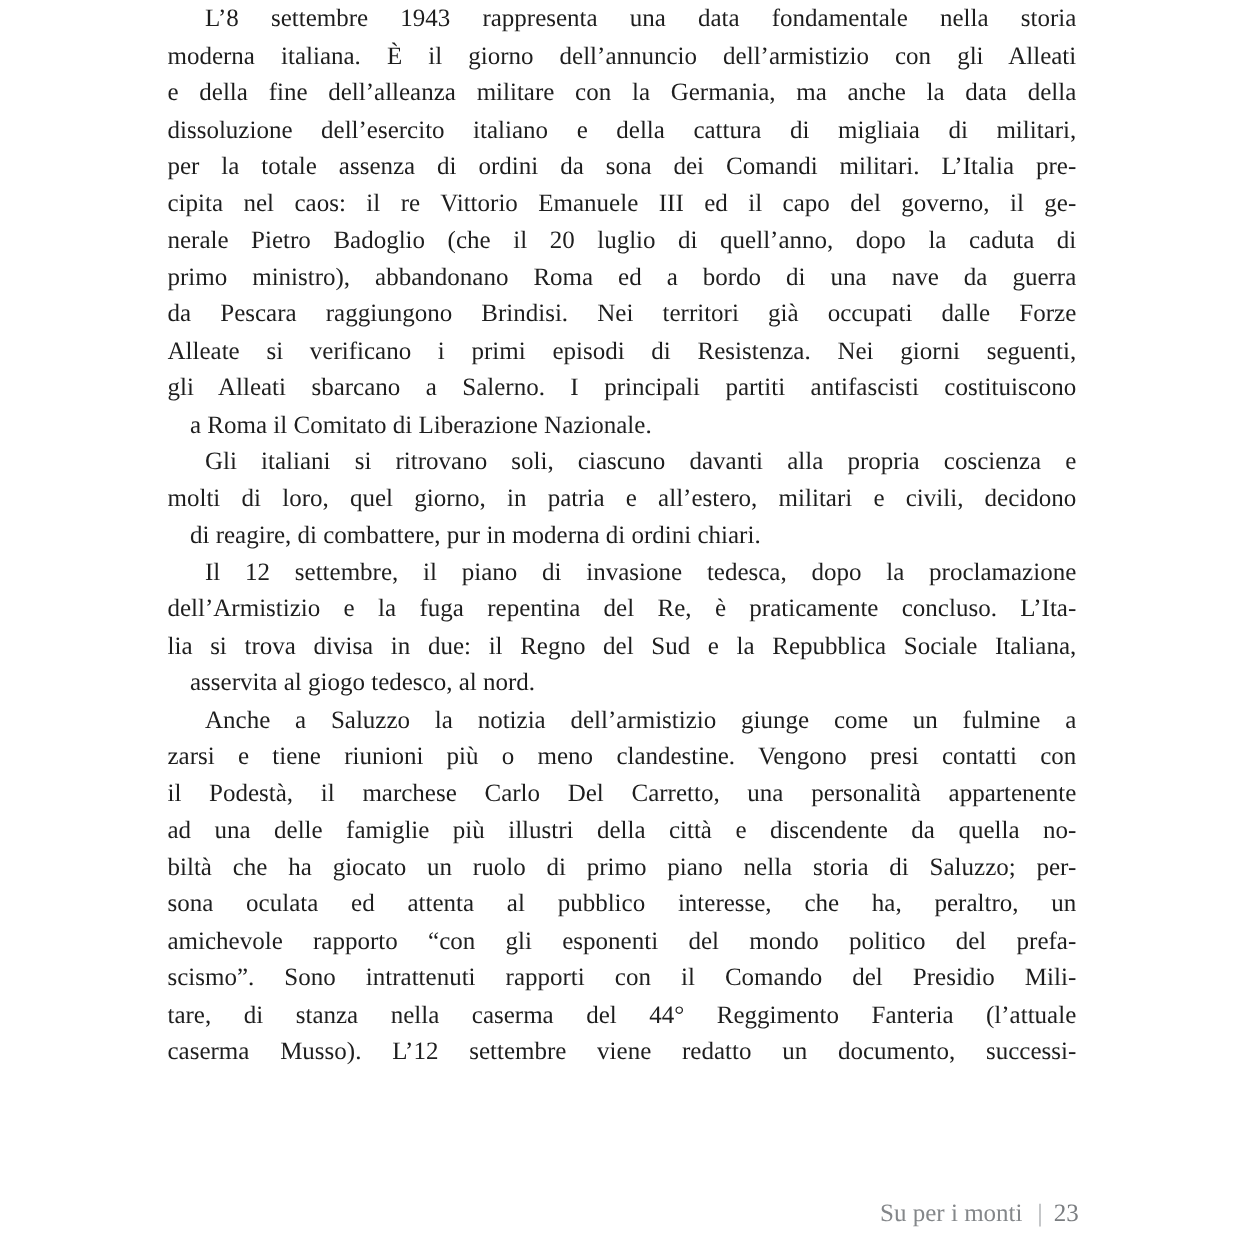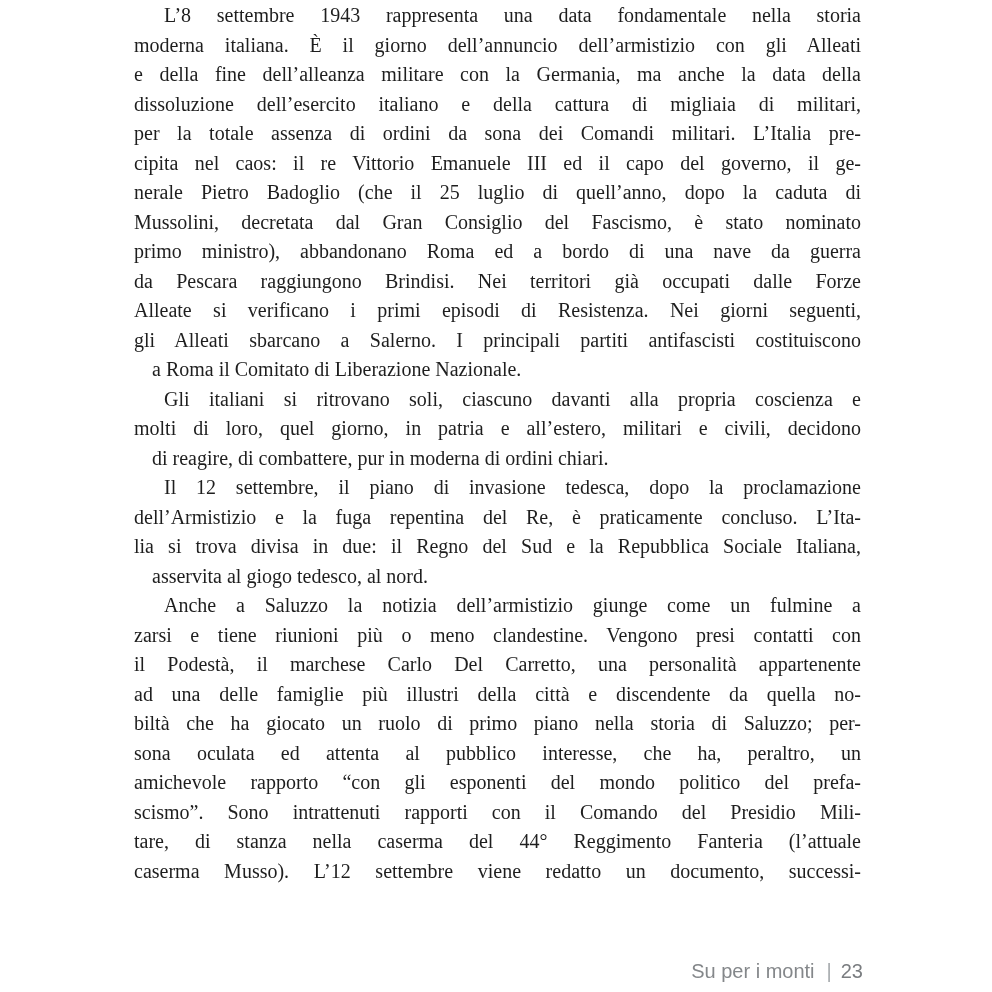--- a/index.html
+++ b/index.html
@@ -34,21 +34,21 @@
     text-indent: 30px;
   }
   .line.para-end {
     text-align-last: left;
     margin-left: 18px;
   }
   .footer {
     position: absolute;
     top: 959px;
     right: 129px;
-    font-family: Liberation Sans, sans-serif;
+    font-family: Liberation Serif, serif;
     font-size: 20px;
     line-height: 24px;
     color: #84878a;
     white-space: nowrap;
   }
   .footer .sep {
     color: #a6aaad;
     margin-left: 12px;
     margin-right: 9px;
     font-weight: 300;
@@ -62,22 +62,21 @@
 
 <div class="page">
 
   <div class="text-block" id="body-text">
       <div class="line indent">L’8 settembre 1943 rappresenta una data fondamentale nella storia</div>
       <div class="line">moderna italiana. È il giorno dell’annuncio dell’armistizio con gli Alleati</div>
       <div class="line">e della fine dell’alleanza militare con la Germania, ma anche la data della</div>
       <div class="line">dissoluzione dell’esercito italiano e della cattura di migliaia di militari,</div>
       <div class="line">per la totale assenza di ordini da sona dei Comandi militari. L’Italia pre-</div>
       <div class="line">cipita nel caos: il re Vittorio Emanuele III ed il capo del governo, il ge-</div>
-      <div class="line">nerale Pietro Badoglio (che il 25 luglio di quell’anno, dopo la caduta di</div>
-      <div class="line">Mussolini, decretata dal Gran Consiglio del Fascismo, è stato nominato</div>
+      <div class="line">nerale Pietro Badoglio (che il 20 luglio di quell’anno, dopo la caduta di</div>
       <div class="line">primo ministro), abbandonano Roma ed a bordo di una nave da guerra</div>
       <div class="line">da Pescara raggiungono Brindisi. Nei territori già occupati dalle Forze</div>
       <div class="line">Alleate si verificano i primi episodi di Resistenza. Nei giorni seguenti,</div>
       <div class="line">gli Alleati sbarcano a Salerno. I principali partiti antifascisti costituiscono</div>
       <div class="line para-end">a Roma il Comitato di Liberazione Nazionale.</div>
       <div class="line indent">Gli italiani si ritrovano soli, ciascuno davanti alla propria coscienza e</div>
       <div class="line">molti di loro, quel giorno, in patria e all’estero, militari e civili, decidono</div>
       <div class="line para-end">di reagire, di combattere, pur in moderna di ordini chiari.</div>
       <div class="line indent">Il 12 settembre, il piano di invasione tedesca, dopo la proclamazione</div>
       <div class="line">dell’Armistizio e la fuga repentina del Re, è praticamente concluso. L’Ita-</div>

